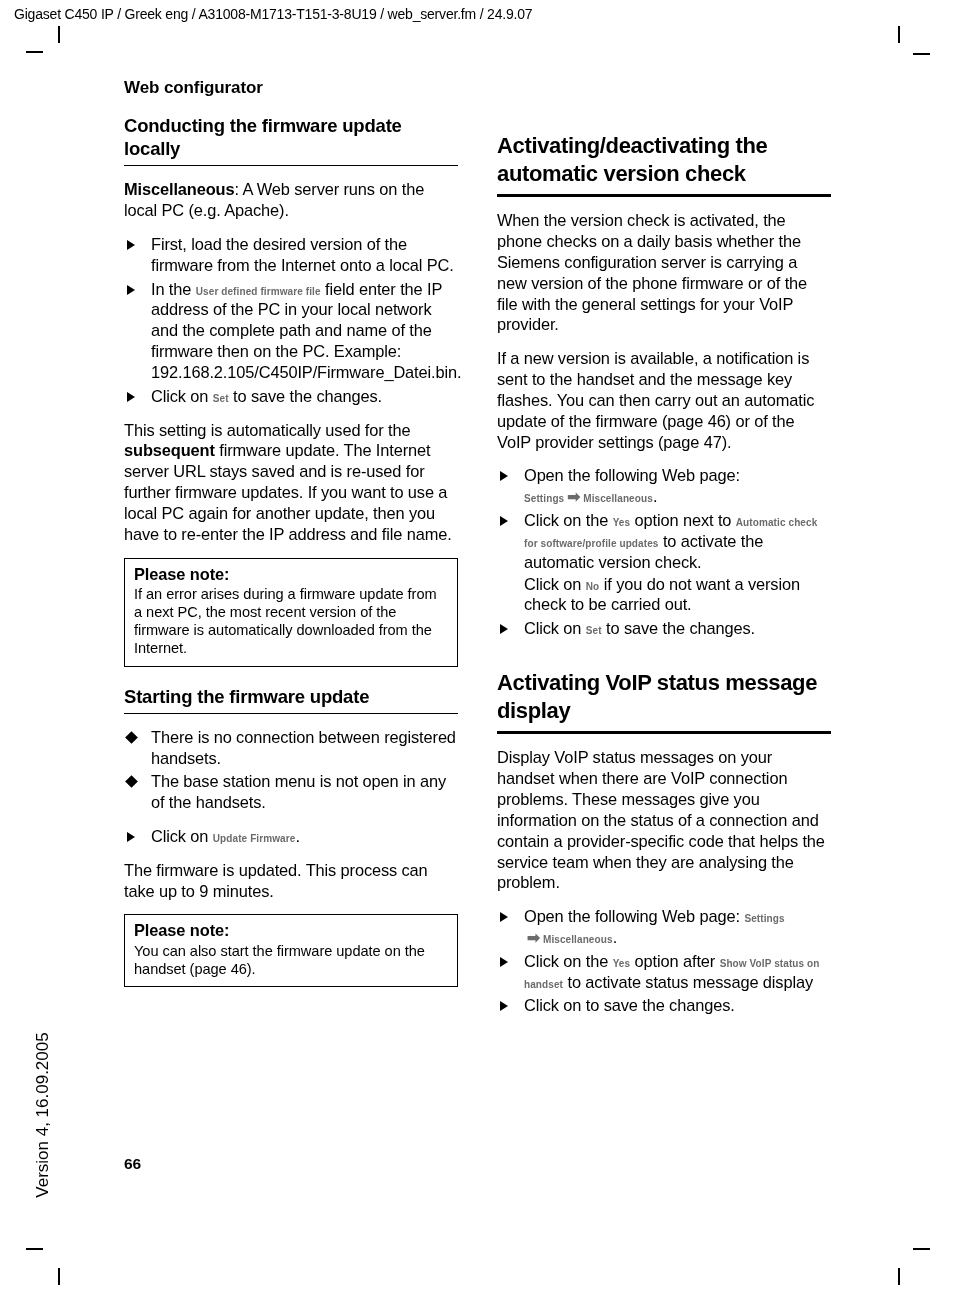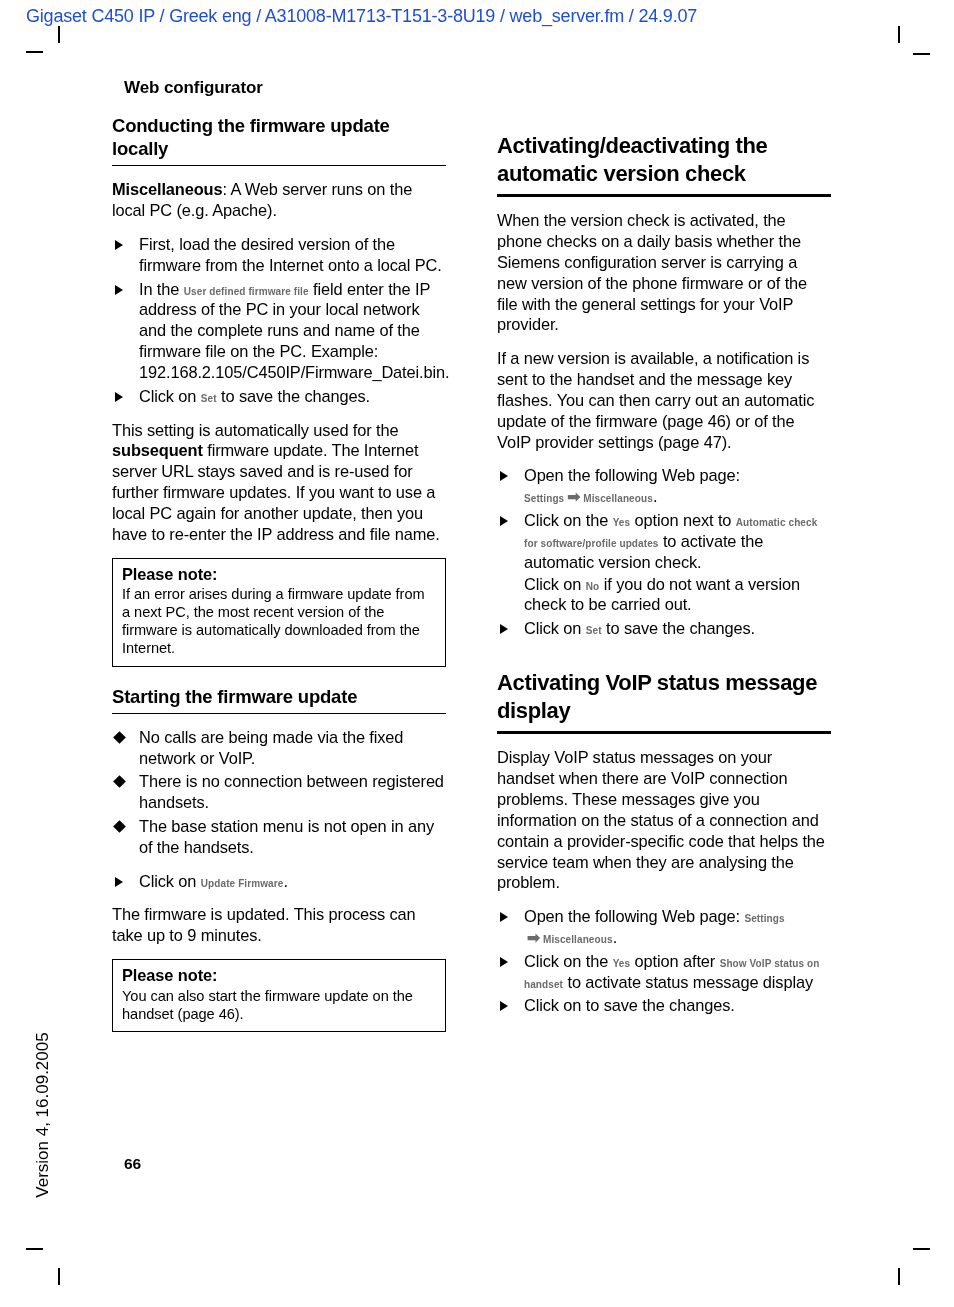--- a/index.html
+++ b/index.html
@@ -12,26 +12,26 @@
     height: 1307px;
     position: relative;
     font-family: "Liberation Sans", sans-serif;
     color: #000000;
     overflow: hidden;
   }
 
   
   .doc-header {
     position: absolute;
-    left: 26px;
+    left: 14px;
     top: 6px;
-    font-size: 18px;
+    font-size: 14px;
     letter-spacing: -0.2px;
     white-space: nowrap;
-    color: #1d4ed8;
+    color: #000000;
   }
 
   
   .crop-mark { position: absolute; background: #000; }
   .cm-v { width: 2px; height: 17px; }
   .cm-h { width: 17px; height: 2px; }
 
   
   .version-text {
     position: absolute;
@@ -68,21 +68,21 @@
     font-size: 17px;
     font-weight: bold;
     letter-spacing: -0.1px;
     text-align: right;
   }
   .col {
     position: absolute;
     top: 36px;
     width: 334px;
   }
-  .col-left  { left: 112px; }
+  .col-left  { left: 124px; }
   .col-right { left: 497px; margin-top: 18px; }
 
   
   h1.h-chapter {
     font-size: 22px;
     font-weight: bold;
     line-height: 1.28;
     margin: 0 0 2px 0;
     letter-spacing: -0.35px;
     border-bottom: 3px solid #000;
@@ -210,37 +210,36 @@
 
   <div class="col col-left">
 
     <h2 class="h-section">Conducting the firmware update locally</h2>
     <div class="sp-after-head"></div>
 
     <p class="body-p"><span class="lead-bold">Miscellaneous</span><span>: A Web server runs on the local PC (e.g. Apache).</span></p>
 
     <ul class="step-list">
       <li><span>First, load the desired version of the firmware from the Internet onto a local PC.</span></li>
-      <li><span>In the </span><span class="ui-term">User defined firmware file</span><span> field enter the IP address of the PC in your local network and the complete runs and name of the firmware file on the PC. Example: 192.168.2.105/C450IP/Firmware_Datei.bin.</span></li>
+      <li><span>In the </span><span class="ui-term">User defined firmware file</span><span> field enter the IP address of the PC in your local network and the complete path and name of the firmware then on the PC. Example: 192.168.2.105/C450IP/Firmware_Datei.bin.</span></li>
       <li><span>Click on </span><span class="ui-term">Set</span><span> to save the changes.</span></li>
     </ul>
 
     <p class="body-p"><span>This setting is automatically used for the </span><span class="lead-bold">subsequent</span><span> firmware update. The Internet server URL stays saved and is re-used for further firmware updates. If you want to use a local PC again for another update, then you have to re-enter the IP address and file name.</span></p>
 
     <div class="note-box">
       <div class="note-title">Please note:</div>
       <div class="note-text">If an error arises during a firmware update from a next PC, the most recent version of the firmware is automatically downloaded from the Internet.</div>
     </div>
 
     <h2 class="h-section">Starting the firmware update</h2>
     <div class="sp-after-head"></div>
 
 
     <ul class="bullet-list">
-      <li><span>No calls are being made via the fixed network or VoIP.</span></li>
       <li><span>There is no connection between registered handsets.</span></li>
       <li><span>The base station menu is not open in any of the handsets.</span></li>
     </ul>
 
     <ul class="step-list">
       <li><span>Click on </span><span class="ui-term">Update Firmware</span><span>.</span></li>
     </ul>
 
     <p class="body-p">The firmware is updated. This process can take up to 9 minutes.</p>
 

